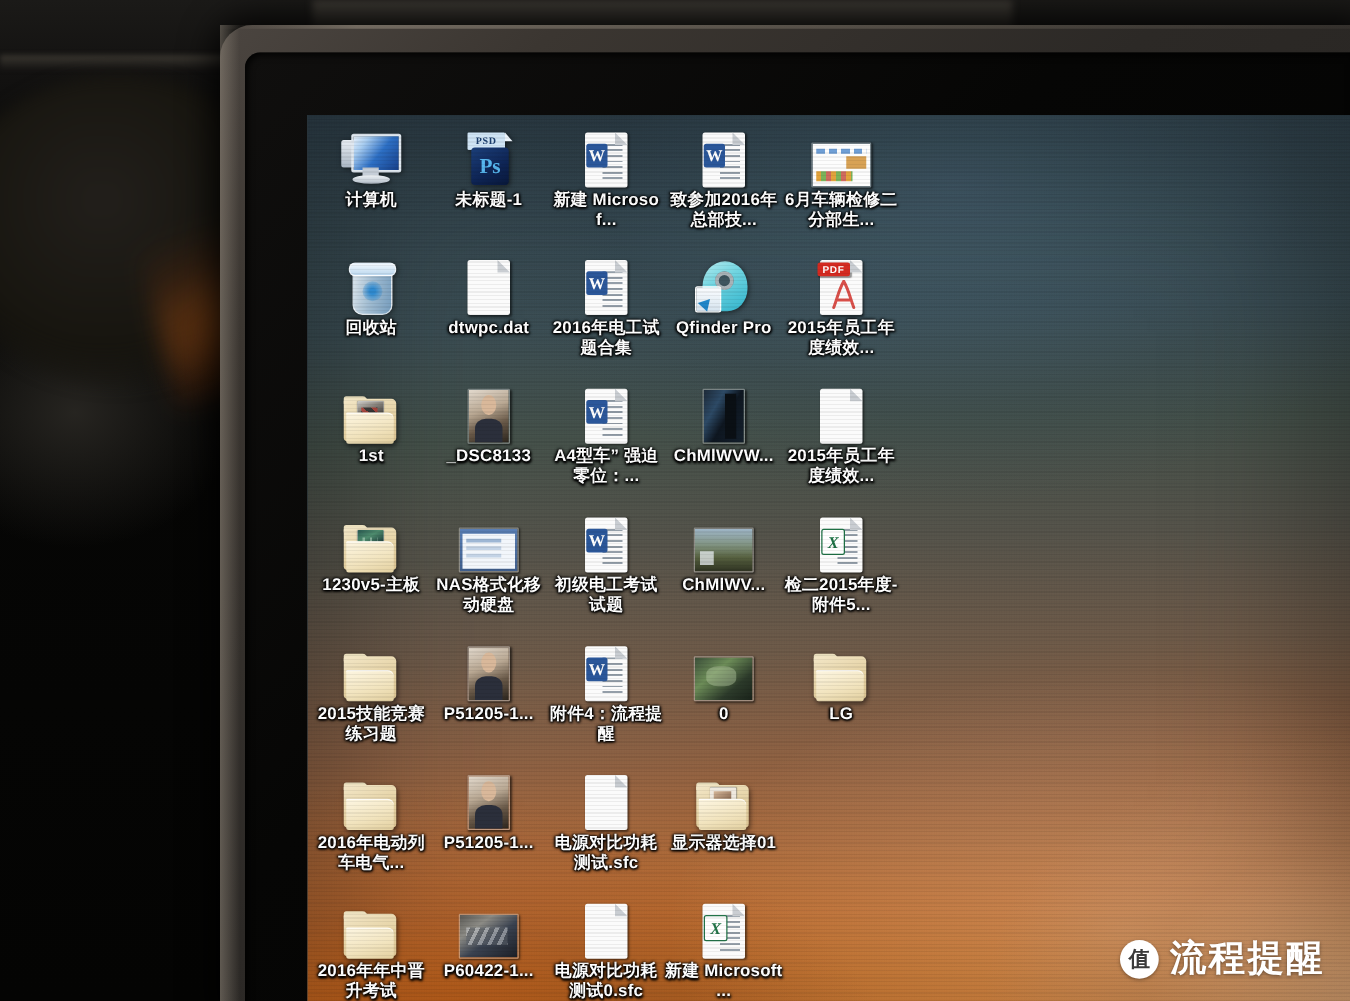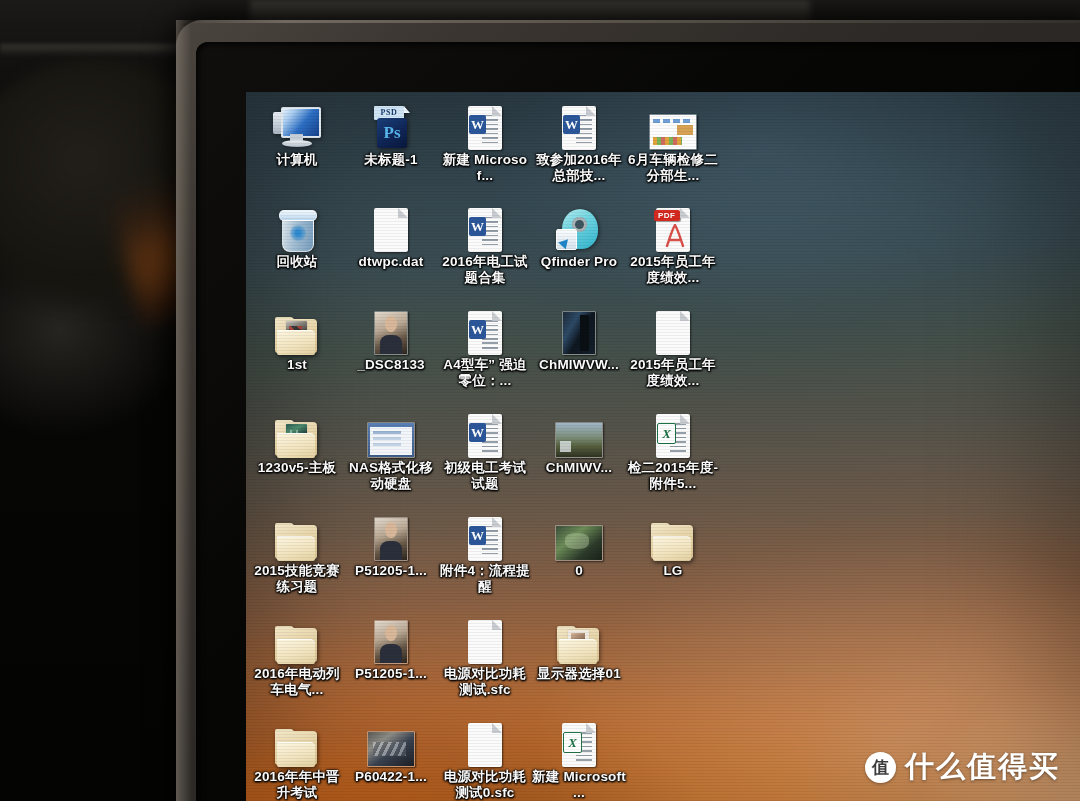--- a/index.html
+++ b/index.html
@@ -531,17 +531,17 @@
           </div>
           <div class="lbl">新建 Microsoft ...</div>
         </div>
       </div>
 
     <div class="glare"></div>
     <div class="scanline"></div>
 
     <div class="wm">
       <div class="circ">值</div>
-      <div class="txt">什么值得买</div>
+      <div class="txt">流程提醒</div>
     </div>
   </div>
 
 </div>
 
 </body></html>

